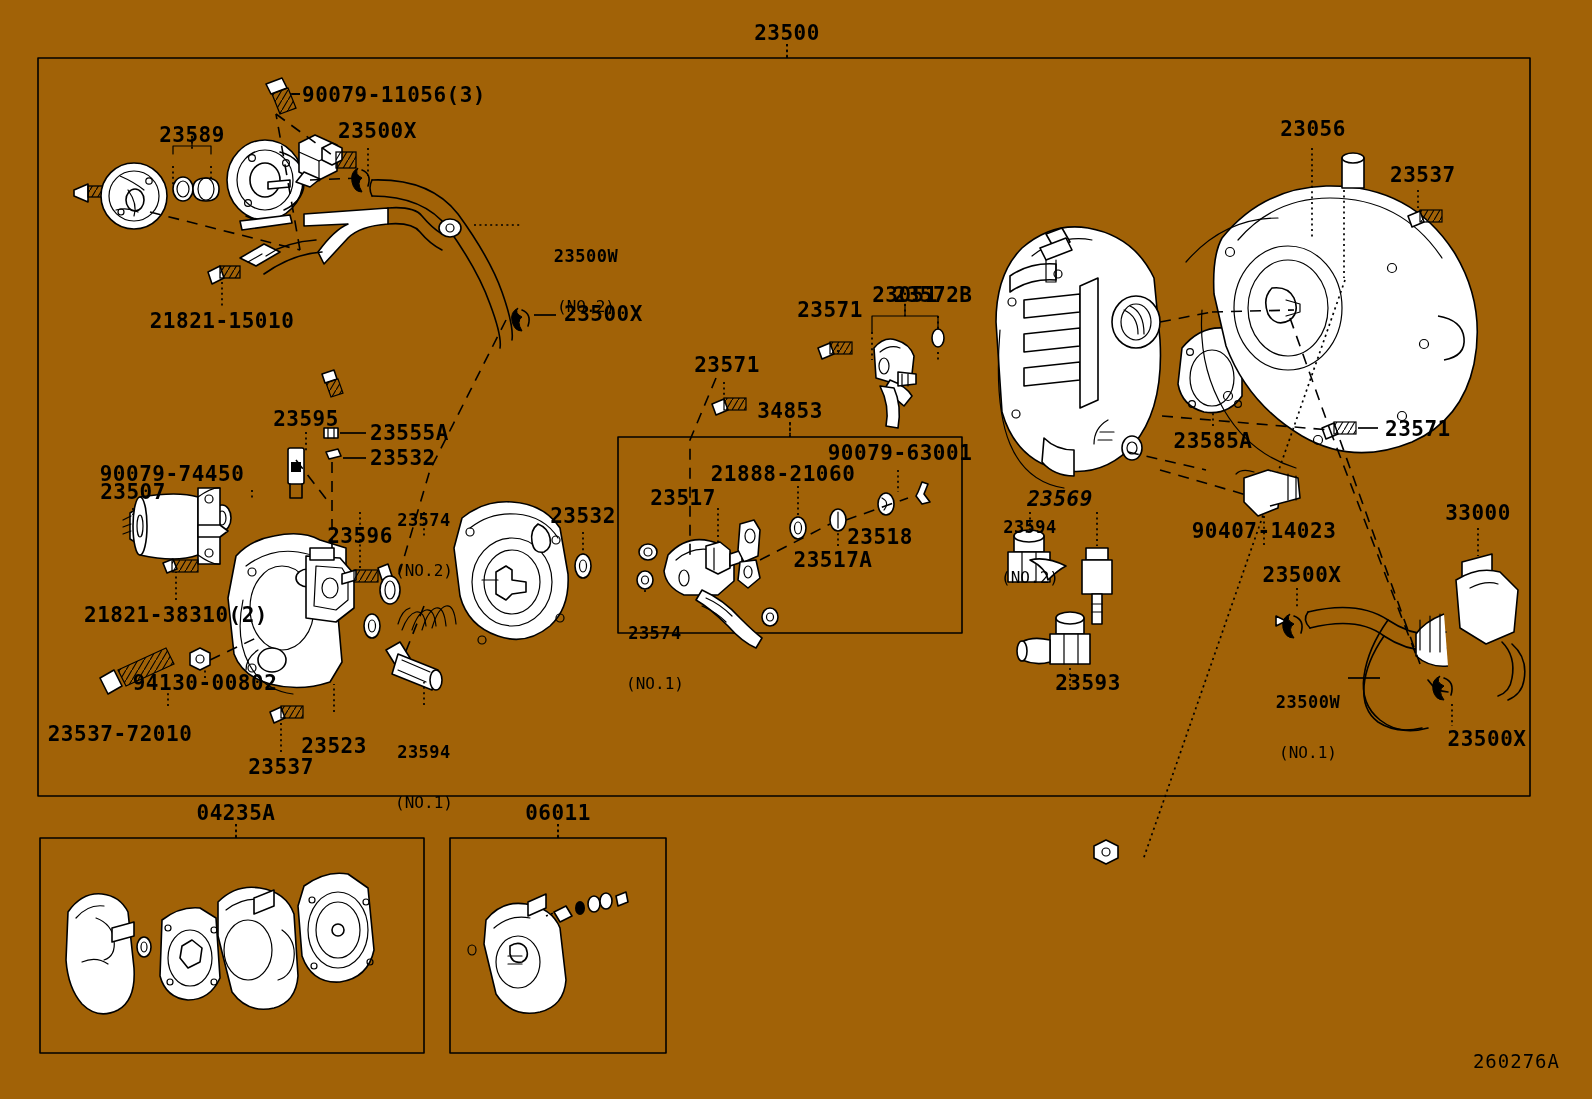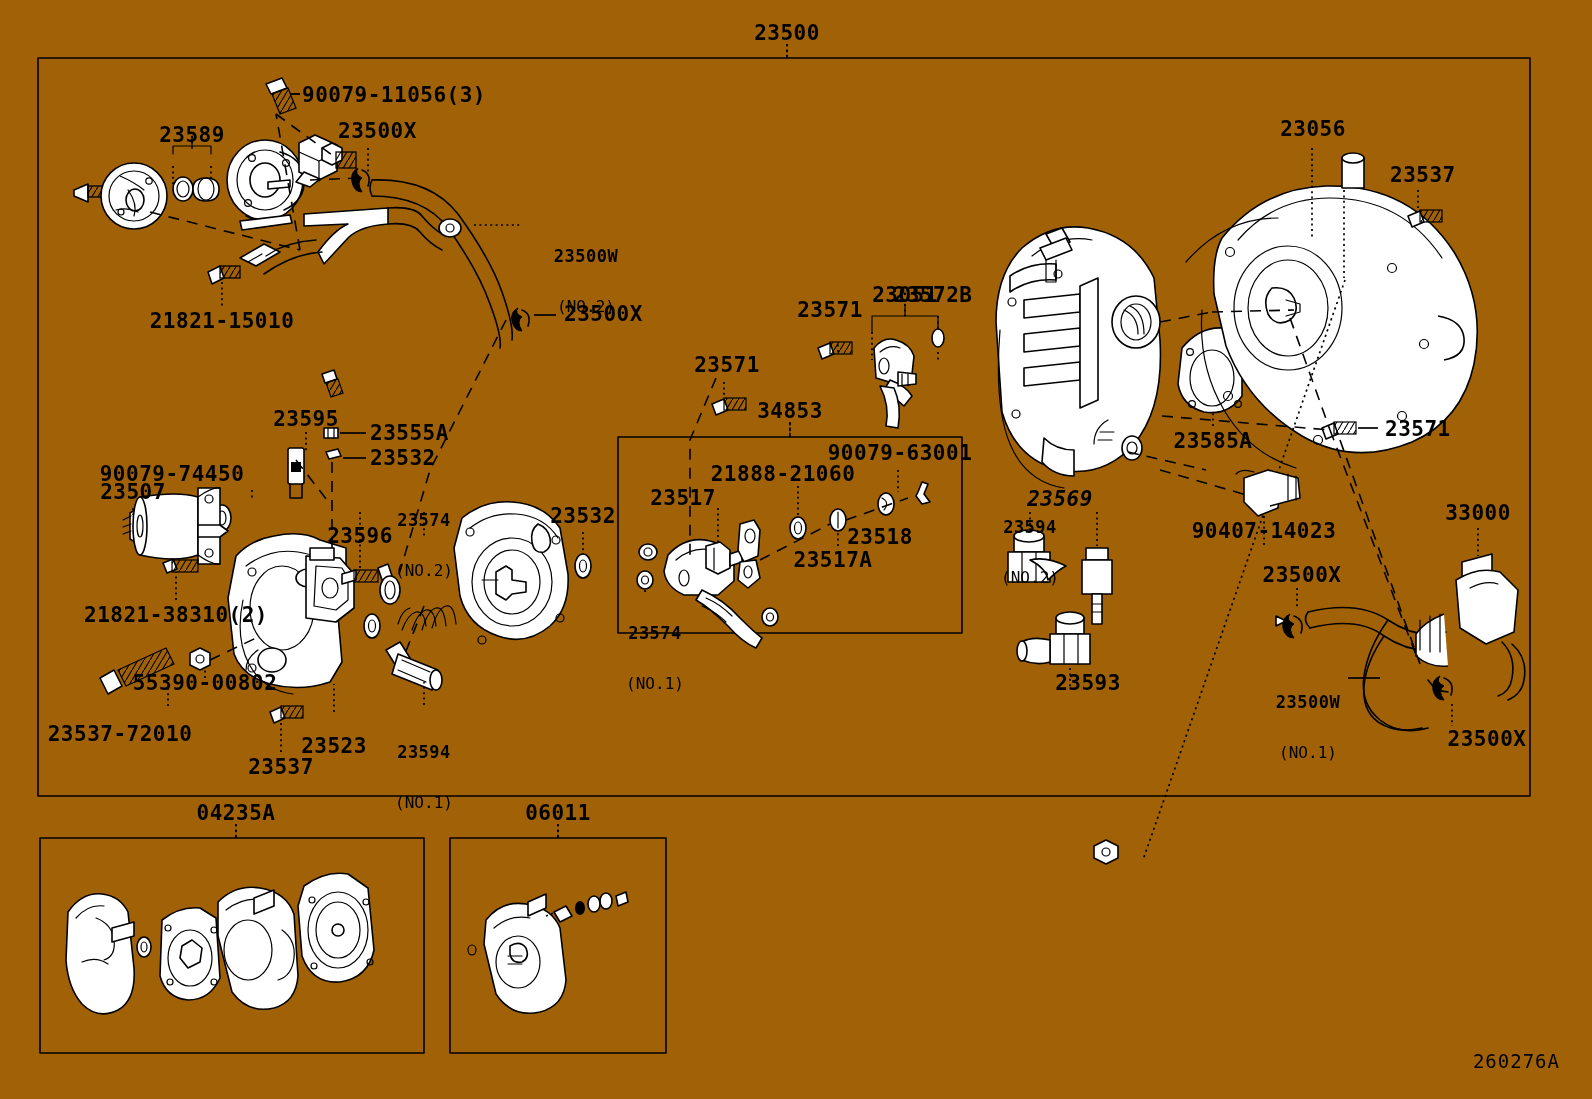--- a/index.html
+++ b/index.html
@@ -668,21 +668,21 @@
     <span class="l1">23574</span>
     <span class="l2">(NO.2)</span>
   </div>
 
   <div class="lbl big ctr" style="left:172px;top:463px;">90079-74450</div>
   <div class="lbl big ctr" style="left:133px;top:481px;">23507</div>
   <div class="lbl big ctr" style="left:360px;top:525px;">23596</div>
   <div class="lbl big ctr" style="left:583px;top:505px;">23532</div>
 
   <div class="lbl big ctr" style="left:176px;top:604px;">21821-38310(2)</div>
-  <div class="lbl big ctr" style="left:205px;top:672px;">55390-00802</div>
+  <div class="lbl big ctr" style="left:205px;top:672px;">94130-00802</div>
   <div class="lbl big ctr" style="left:120px;top:723px;">23537-72010</div>
   <div class="lbl big ctr" style="left:281px;top:756px;">23537</div>
   <div class="lbl big ctr" style="left:334px;top:735px;">23523</div>
 
   <div class="lbl twoline" style="left:424px;top:710px;">
     <span class="l1">23594</span>
     <span class="l2">(NO.1)</span>
   </div>
 
   <div class="lbl big ctr" style="left:727px;top:354px;">23571</div>

